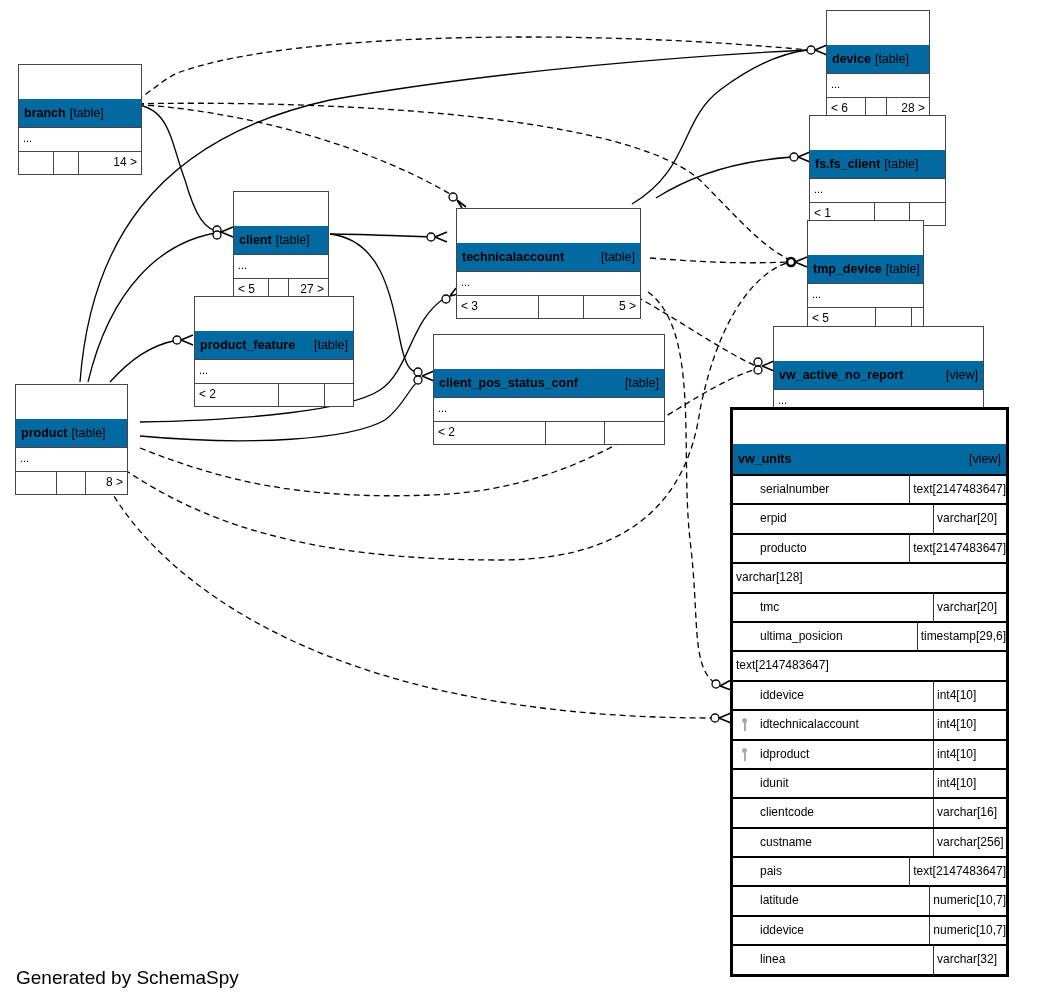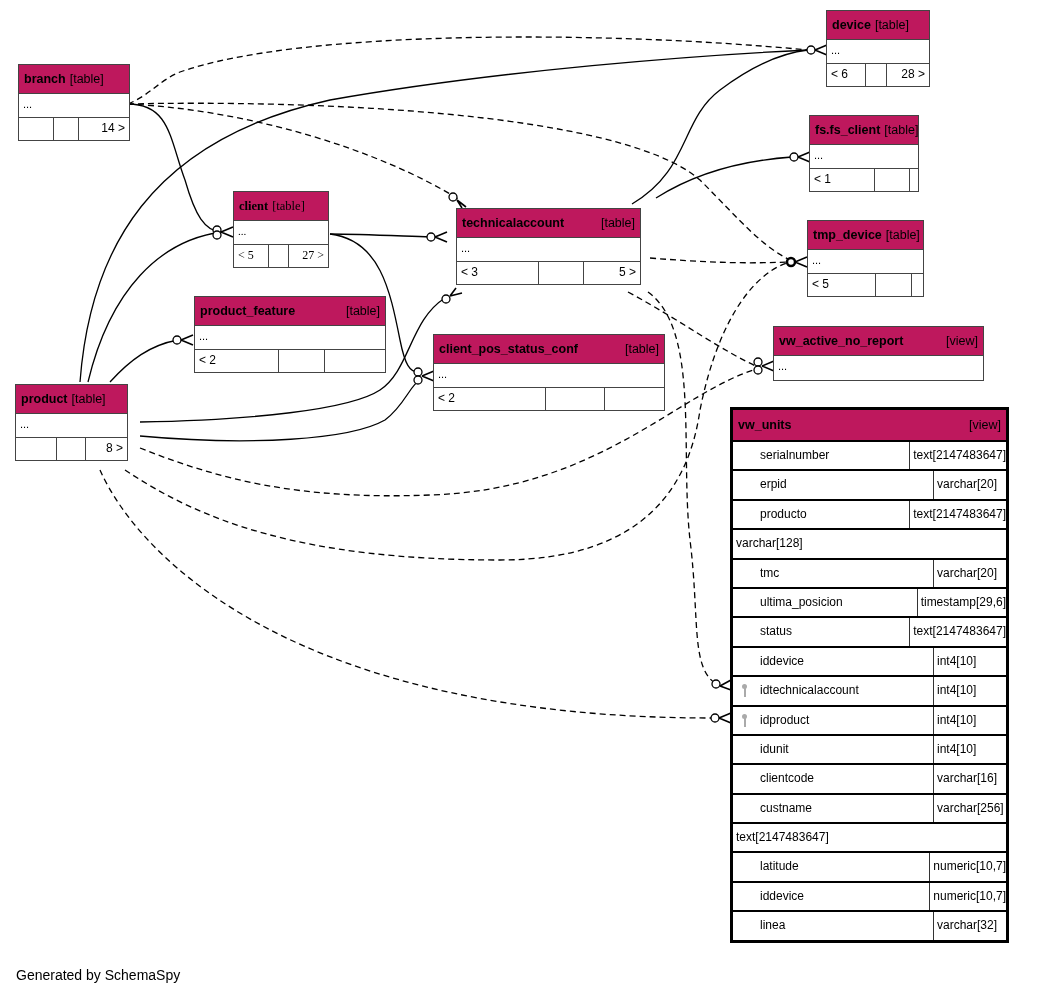--- a/index.html
+++ b/index.html
@@ -1,38 +1,38 @@
 <!DOCTYPE html>
 <html><head>
 <meta charset="utf-8">
 <style>
   html, body { margin:0; padding:0; background:#fff; }
   body { width:1043px; height:996px; position:relative; overflow:hidden;
          font-family:"Liberation Sans", sans-serif; font-size:12px; color:#000; }
   #edges { position:absolute; left:0; top:0; width:1043px; height:996px; }
   .tbl { position:absolute; background:#fff; border:1px solid #444; box-sizing:border-box; }
   .tbl.thick { border:3px solid #000; }
-  .hdr { background:#be185d; border-bottom:1px solid #444; height:29px; display:flex;
-         align-items:center; padding:0 5px; box-sizing:border-box; white-space:nowrap; }
+  .hdr { background:#0369a1; border-bottom:1px solid #444; height:29px; display:flex;
+         align-items:center; padding:0 5px; box-sizing:border-box; white-space:nowrap;margin-top:34px; }
   .hdr .nm { font-weight:bold; font-size:12.5px; }
   .hdr .kd { margin-left:4px; font-size:12.5px; }
   .hdr.spread { justify-content:space-between; }
   .dots { height:24px; border-bottom:1px solid #444; padding-left:4px; box-sizing:border-box;
           line-height:20px; font-size:11px; }
   .dots.last { border-bottom:none; }
   .foot { display:flex; height:22px; }
   .foot > div { border-right:1px solid #444; box-sizing:border-box; padding:0 4px; line-height:20px; }
   .foot > div:last-child { border-right:none; text-align:right; }
   .row { display:flex; height:29.4px; border-top:2px solid #000; box-sizing:border-box; }
   .row .c1 { width:173px; border-right:1px solid #333; padding-left:27px; line-height:27px; position:relative; }
   .row .c2 { flex:1; padding-left:3px; line-height:27px; }
   .key { position:absolute; left:9px; top:7px; width:5px; height:13px; }
   .key:before { content:""; position:absolute; left:0; top:0; width:5px; height:5px; border-radius:50%; background:#aaa; }
   .key:after { content:""; position:absolute; left:2px; top:4px; width:1.5px; height:9px; background:#aaa; }
-  #footer { position:absolute; left:16px; top:967px; font-size:14px; }
+  #footer { position:absolute; left:16px; top:967px; font-size:19px; }
 </style>
 </head>
 <body>
 
 <svg id="edges" xmlns="http://www.w3.org/2000/svg">
   <g fill="none" stroke="#000" stroke-width="1.3">
 
     <path stroke-dasharray="6,4" d="M128,104 C150,95 160,80 180,72 C300,30 600,30 808,50"></path>
     <path stroke-dasharray="6,4" d="M128,104 C300,100 620,110 700,180 C740,220 760,245 790,260"></path>
     <path stroke-dasharray="6,4" d="M128,104 C250,110 380,150 460,200"></path>
@@ -81,21 +81,21 @@
     <path d="M450,296 L462,293 M450,296 L456,288"></path>
     <path d="M795,262 L807,257 M795,262 L807,267"></path>
     <path d="M181,340 L193,335 M181,340 L193,345"></path>
     <path d="M422,376 L434,371 M422,376 L434,381"></path>
     <path d="M762,366 L774,361 M762,366 L774,371"></path>
     <path d="M720,686 L731,680 M720,686 L731,690"></path>
     <path d="M719,718 L731,713 M719,718 L731,723"></path>
   </g>
 </svg>
 
-<div class="tbl" style="left:18px;top:64px;width:112px;">
+<div class="tbl" style="left:18px;top:64px;width:124px;">
   <div class="hdr">
       <span class="nm">branch</span>
       <span class="kd">[table]</span>
     </div>
   <div class="dots">...</div>
   <div class="foot">
     <div style="width:35px"></div>
     <div style="width:25px"></div>
     <div style="flex:1">14 &gt;</div>
   </div>
@@ -107,34 +107,34 @@
       <span class="kd">[table]</span>
     </div>
   <div class="dots">...</div>
   <div class="foot">
     <div style="width:39px">&lt; 6</div>
     <div style="width:21px"></div>
     <div style="flex:1">28 &gt;</div>
   </div>
 </div>
 
-<div class="tbl" style="left:809px;top:115px;width:110px;">
+<div class="tbl" style="left:809px;top:115px;width:137px;">
   <div class="hdr">
       <span class="nm">fs.fs_client</span>
       <span class="kd">[table]</span>
     </div>
   <div class="dots">...</div>
   <div class="foot">
     <div style="width:65px;">&lt; 1</div>
     <div style="width:35px"></div>
     <div style="flex:1"></div>
   </div>
 </div>
 
-<div class="tbl" style="left:233px;top:191px;width:96px;font-family:Liberation Serif, serif;">
+<div class="tbl" style="left:233px;top:191px;width:96px;">
   <div class="hdr">
       <span class="nm">client</span>
       <span class="kd">[table]</span>
     </div>
   <div class="dots">...</div>
   <div class="foot">
     <div style="width:35px">&lt; 5</div>
     <div style="width:20px"></div>
     <div style="flex:1">27 &gt;</div>
   </div>
@@ -159,21 +159,21 @@
       <span class="kd">[table]</span>
     </div>
   <div class="dots">...</div>
   <div class="foot">
     <div style="width:68px">&lt; 5</div>
     <div style="width:36px"></div>
     <div style="flex:1"></div>
   </div>
 </div>
 
-<div class="tbl" style="left:194px;top:296px;width:192px;">
+<div class="tbl" style="left:194px;top:296px;width:160px;">
   <div class="hdr spread">
       <span class="nm">product_feature</span>
       <span class="kd">[table]</span>
     </div>
   <div class="dots">...</div>
   <div class="foot">
     <div style="width:84px">&lt; 2</div>
     <div style="width:46px"></div>
     <div style="flex:1"></div>
   </div>
@@ -236,21 +236,20 @@
       </div>
       <div class="row">
         <div class="c1"><span>tmc</span></div>
         <div class="c2">varchar[20]</div>
       </div>
       <div class="row">
         <div class="c1"><span>ultima_posicion</span></div>
         <div class="c2">timestamp[29,6]</div>
       </div>
       <div class="row">
-        <div class="c1"><span>status</span></div>
         <div class="c2">text[2147483647]</div>
       </div>
       <div class="row">
         <div class="c1"><span>iddevice</span></div>
         <div class="c2">int4[10]</div>
       </div>
       <div class="row">
         <div class="c1"><span class="key"></span><span>idtechnicalaccount</span></div>
         <div class="c2">int4[10]</div>
       </div>
@@ -264,20 +263,21 @@
       </div>
       <div class="row">
         <div class="c1"><span>clientcode</span></div>
         <div class="c2">varchar[16]</div>
       </div>
       <div class="row">
         <div class="c1"><span>custname</span></div>
         <div class="c2">varchar[256]</div>
       </div>
       <div class="row">
+        <div class="c1"><span>pais</span></div>
         <div class="c2">text[2147483647]</div>
       </div>
       <div class="row">
         <div class="c1"><span>latitude</span></div>
         <div class="c2">numeric[10,7]</div>
       </div>
       <div class="row">
         <div class="c1"><span>iddevice</span></div>
         <div class="c2">numeric[10,7]</div>
       </div>

